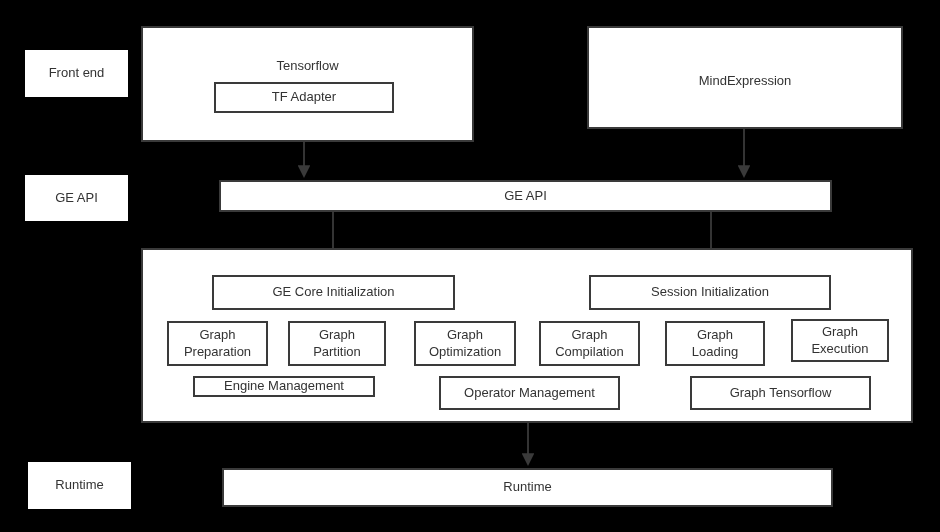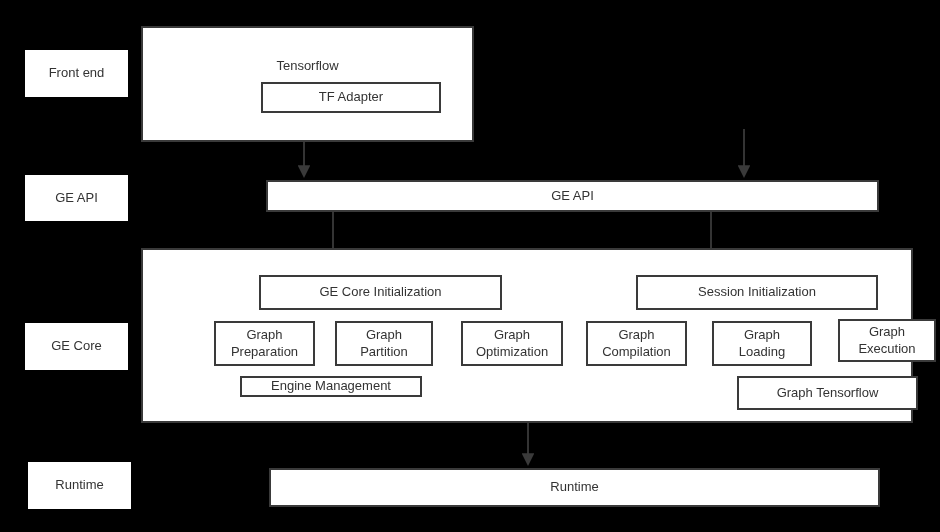--- a/index.html
+++ b/index.html
@@ -22,21 +22,20 @@
     background: #ffffff;
     color: #333333;
     display: flex;
     align-items: center;
     justify-content: center;
     text-align: center;
     line-height: 1.25;
   }
   .boxed {
     border: 2px solid #3a3a3a;
-    margin-left: 47px;
   }
   
   .layer-label {
     font-size: 13px;
     color: #333333;
   }
   
   .group {
     position: absolute;
     box-sizing: border-box;
@@ -88,34 +87,34 @@
 
     <path d="M 528 423 L 528 464" stroke="#3a3a3a" stroke-width="1.8" fill="none" marker-end="url(#arrow)"></path>
   </svg>
 
   <div class="node layer-label" style="left:25px; top:50px; width:103px; height:47px;">
     <span class="lbl">Front end</span>
   </div>
   <div class="node layer-label" style="left:25px; top:175px; width:103px; height:46px;">
     <span class="lbl">GE API</span>
   </div>
-  <div class="node layer-label" style="left:25px; top:323px; width:103px; height:47px;">
-    <span class="lbl">GE Core</span>
-  </div>
   <div class="node layer-label" style="left:28px; top:462px; width:103px; height:47px;">
     <span class="lbl">Runtime</span>
   </div>
 
   <div class="group" style="left:141px; top:26px; width:333px; height:116px;">
     <div class="group-title" style="top:30px;">Tensorflow</div>
   </div>
   <div class="node boxed f13" style="left:214px; top:82px; width:180px; height:31px;">
     <span class="lbl">TF Adapter</span>
   </div>
 
+  <div class="group" style="left:587px; top:26px; width:316px; height:103px;">
+    <div class="group-title" style="top:45px;">MindExpression</div>
+  </div>
 
   <div class="node boxed f13" style="left:219px; top:180px; width:613px; height:32px;">
     <span class="lbl">GE API</span>
   </div>
 
   <div class="group" style="left:141px; top:248px; width:772px; height:175px;"></div>
 
   <div class="node boxed f13" style="left:589px; top:275px; width:242px; height:35px;">
     <span class="lbl">Session Initialization</span>
   </div>
@@ -144,20 +143,23 @@
 Loading</span>
   </div>
   <div class="node boxed f13" style="left:791px; top:319px; width:98px; height:43px;">
     <span class="lbl">Graph
 Execution</span>
   </div>
 
   <div class="node boxed f13" style="left:193px; top:376px; width:182px; height:21px;">
     <span class="lbl">Engine Management</span>
   </div>
+  <div class="node boxed f13" style="left:439px; top:376px; width:181px; height:34px;">
+    <span class="lbl">Operator Management</span>
+  </div>
   <div class="node boxed f13" style="left:690px; top:376px; width:181px; height:34px;">
     <span class="lbl">Graph Tensorflow</span>
   </div>
 
   <div class="node boxed f13" style="left:222px; top:468px; width:611px; height:39px;">
     <span class="lbl">Runtime</span>
   </div>
 
 </div>
 

